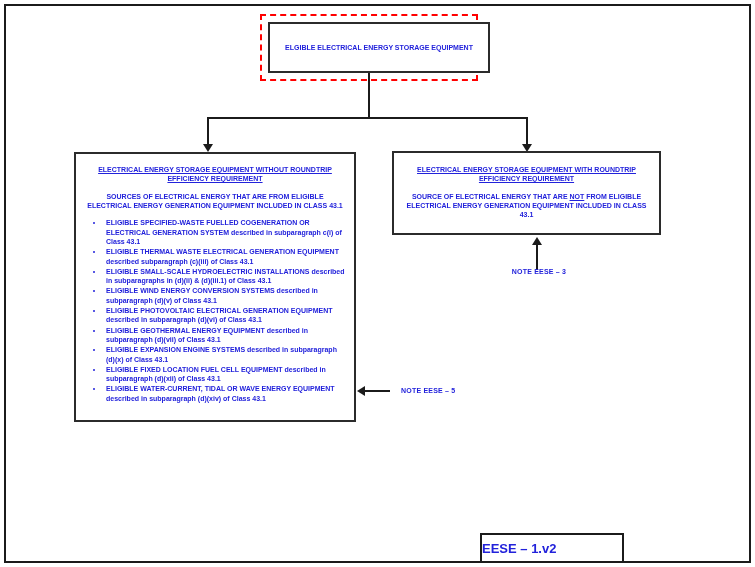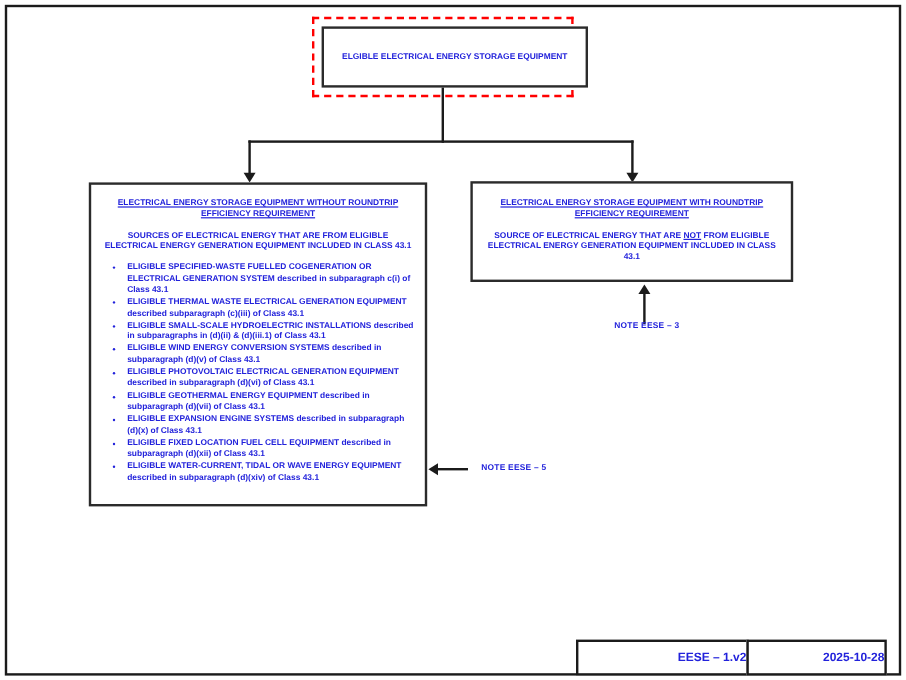--- a/index.html
+++ b/index.html
@@ -36,21 +36,21 @@
   .node{position:absolute;border:2px solid #2b2b2b;background:#fff;box-sizing:border-box;}
   .left-node{left:74px;top:152px;width:282px;height:270px;padding:11px 7px 0 7px;}
   .right-node{left:392px;top:151px;width:269px;height:84px;padding:12px 8px 0 8px;}
   .node-title{font-size:7px;line-height:1.3;text-align:center;text-decoration:underline;margin:0 8px;}
   .node-sub{font-size:7px;line-height:1.3;text-align:center;margin:9px 4px 0 4px;}
   .emph{text-decoration:underline;}
   ul.bullets{margin:8px 0 0 0;padding:0 0 0 21px;font-size:7px;line-height:1.33;text-align:left;}
   ul.bullets li{margin:0 0 1px 0;padding-left:2px;}
   
   .tb{position:absolute;top:533px;height:30px;border:2px solid #1b1b1b;background:#fff;
-      display:flex;align-items:center;justify-content:flex-end;font-size:10px;box-sizing:border-box;}
+      display:flex;align-items:center;justify-content:flex-start;font-size:13px;box-sizing:border-box;}
   .tb-doc{left:480px;width:144px;}
   .tb-date{left:622px;width:117px;}
 </style>
 </head>
 <body>
 
 <div class="page">
   <div class="page-border"></div>
 
   <div class="root-dashed"></div>
@@ -90,16 +90,13 @@
   <div class="line note3-line"></div>
   <div class="note-label note3-label">NOTE EESE – 3</div>
 
   <div class="arr-left"></div>
   <div class="line note5-line"></div>
   <div class="note-label note5-label">NOTE EESE – 5</div>
 
   <div class="tb tb-doc">
     <span>EESE – 1.v2</span>
   </div>
-  <div class="tb tb-date">
-    <span>2025-10-28</span>
-  </div>
 </div>
 
 </body></html>

